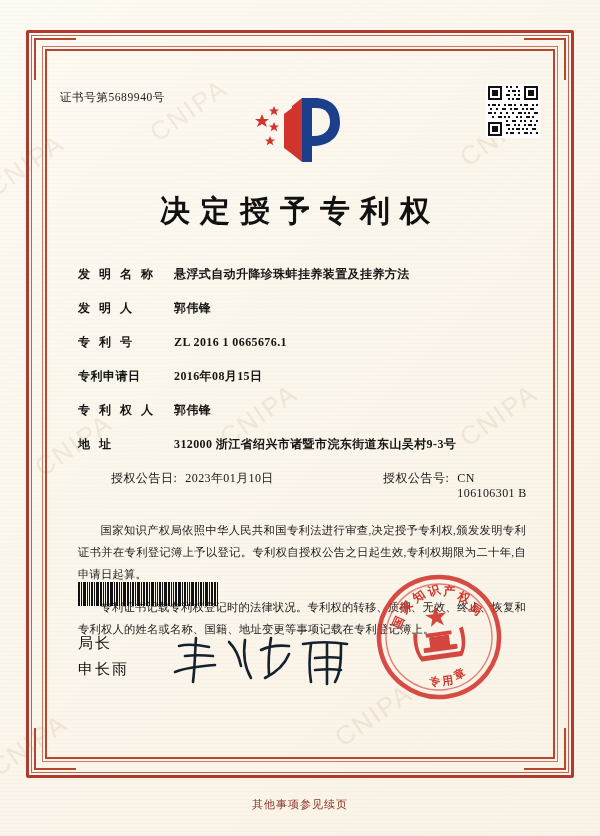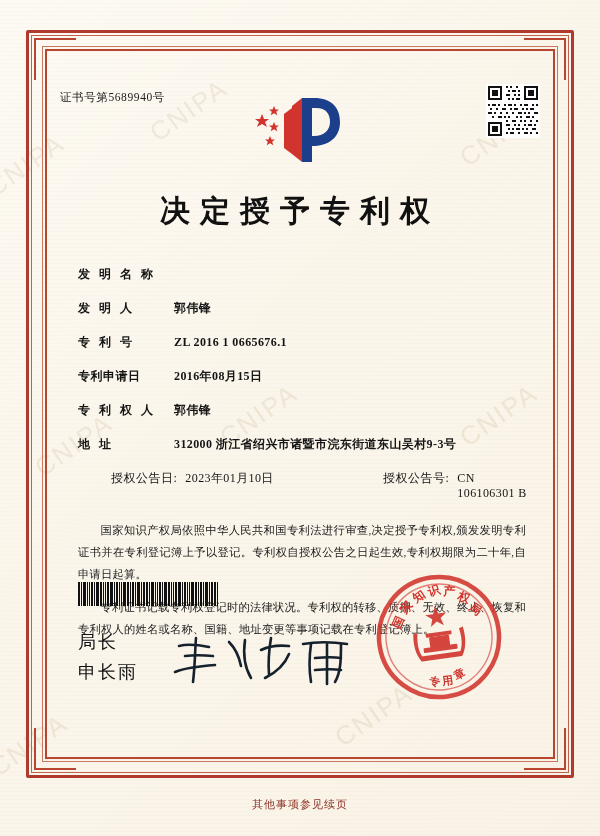--- a/index.html
+++ b/index.html
@@ -197,22 +197,22 @@
     display: block;
     background: #111;
     height: 100%;
     margin-right: 1px;
   }
 
   
   .sig-block {
     position: absolute;
     left: 18px;
-    bottom: 58px;
-    font-size: 18px;
+    bottom: 64px;
+    font-size: 15px;
     color: #111;
     letter-spacing: 2px;
     line-height: 1.7;
   }
   .signature {
     position: absolute;
     left: 105px;
     bottom: 58px;
     width: 210px;
     height: 56px;
@@ -392,20 +392,21 @@
           <polygon points="30,44 31.5,47.5 35,47.5 32.2,49.8 33.3,53.3 30,51.2 26.7,53.3 27.8,49.8 25,47.5 28.5,47.5"></polygon>
         </g>
       </svg>
     </div>
 
     <div class="title">决定授予专利权</div>
 
     <div class="fields">
       <div class="field-row">
         <span class="field-label">发 明 名 称</span>
+        <span class="field-value">悬浮式自动升降珍珠蚌挂养装置及挂养方法</span>
       </div>
       <div class="field-row">
         <span class="field-label">发 明 人</span>
         <span class="field-value">郭伟锋</span>
       </div>
       <div class="field-row">
         <span class="field-label">专 利 号</span>
         <span class="field-value">ZL 2016 1 0665676.1</span>
       </div>
       <div class="field-row">

